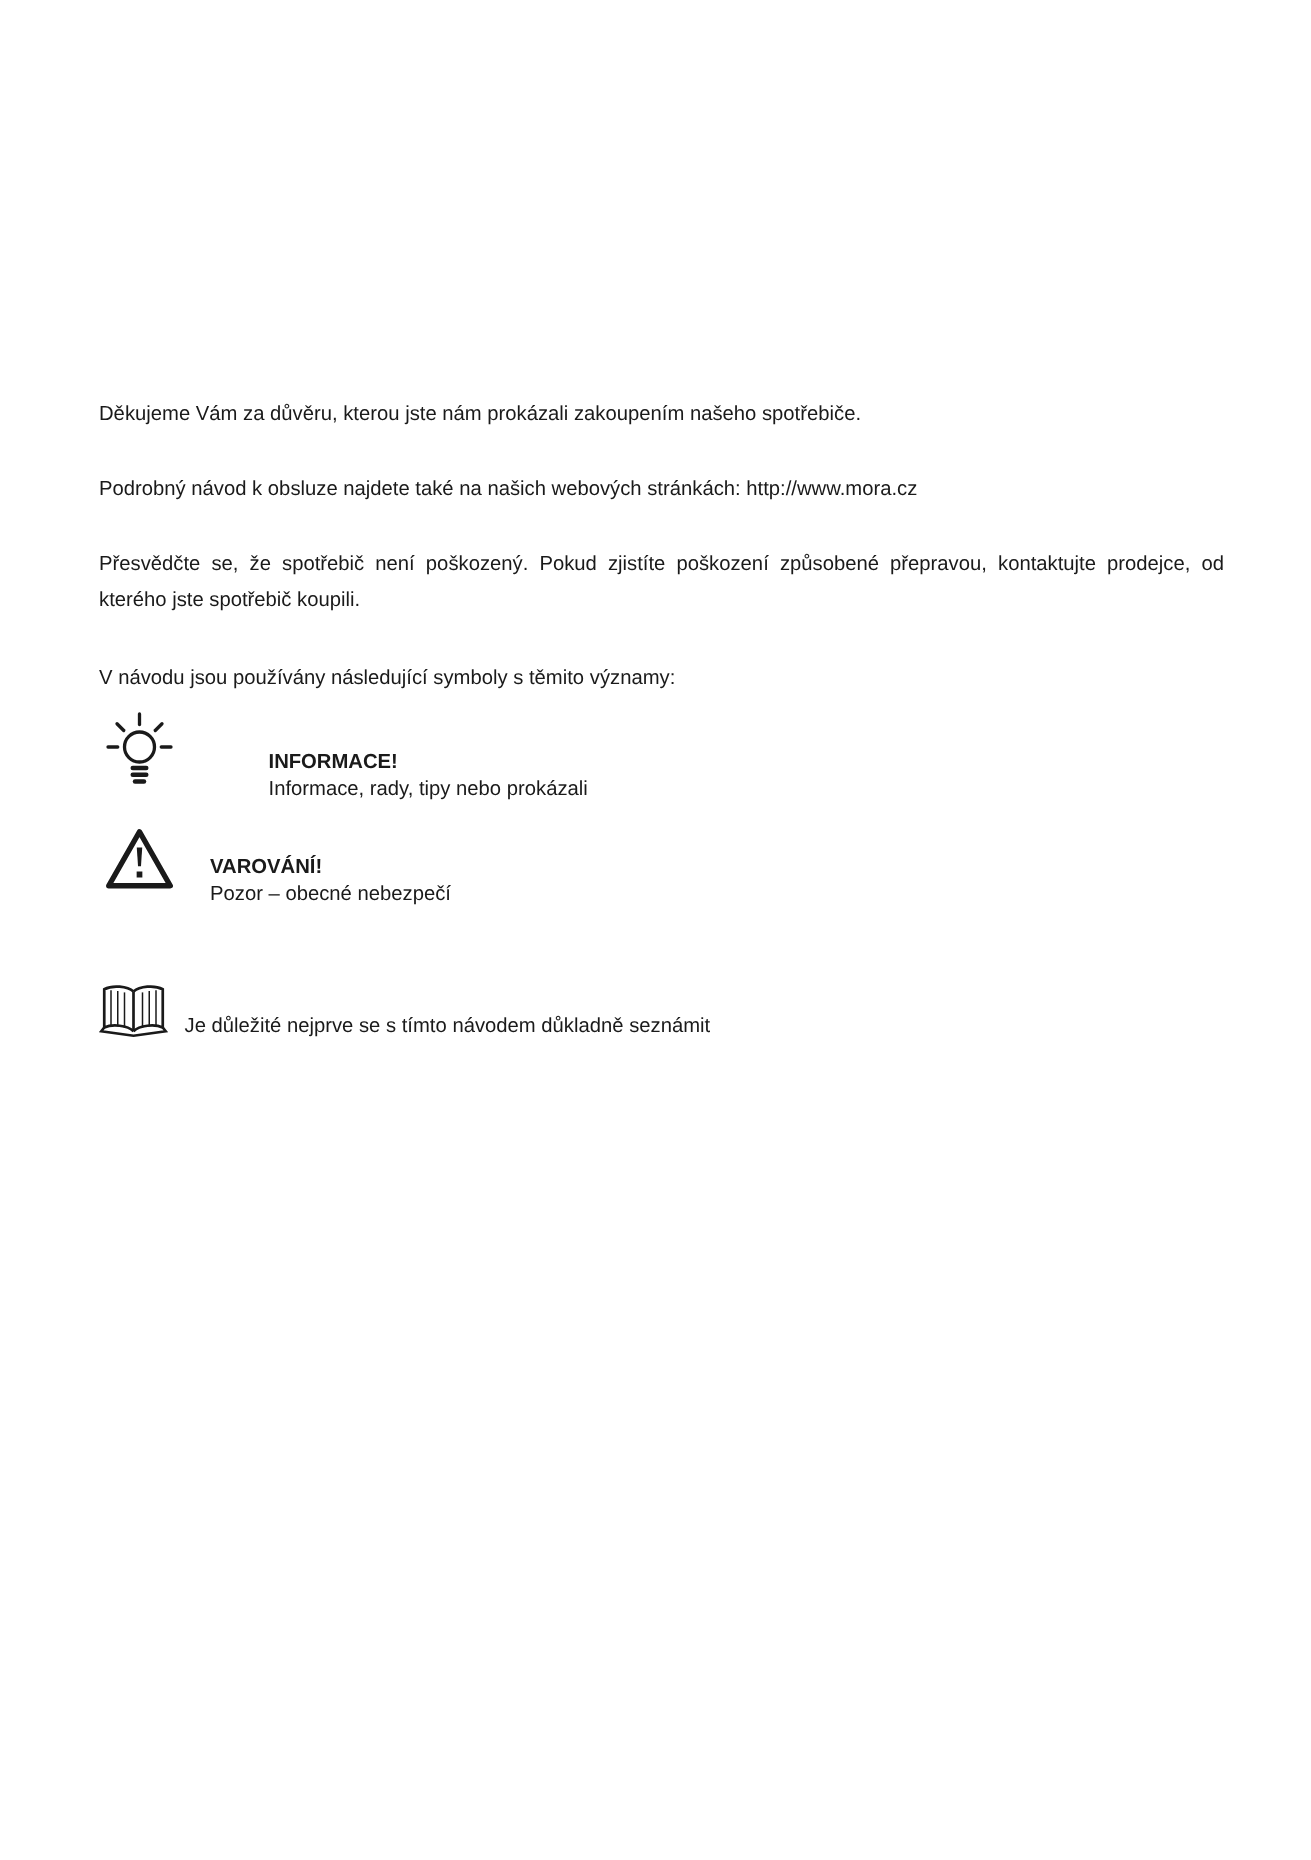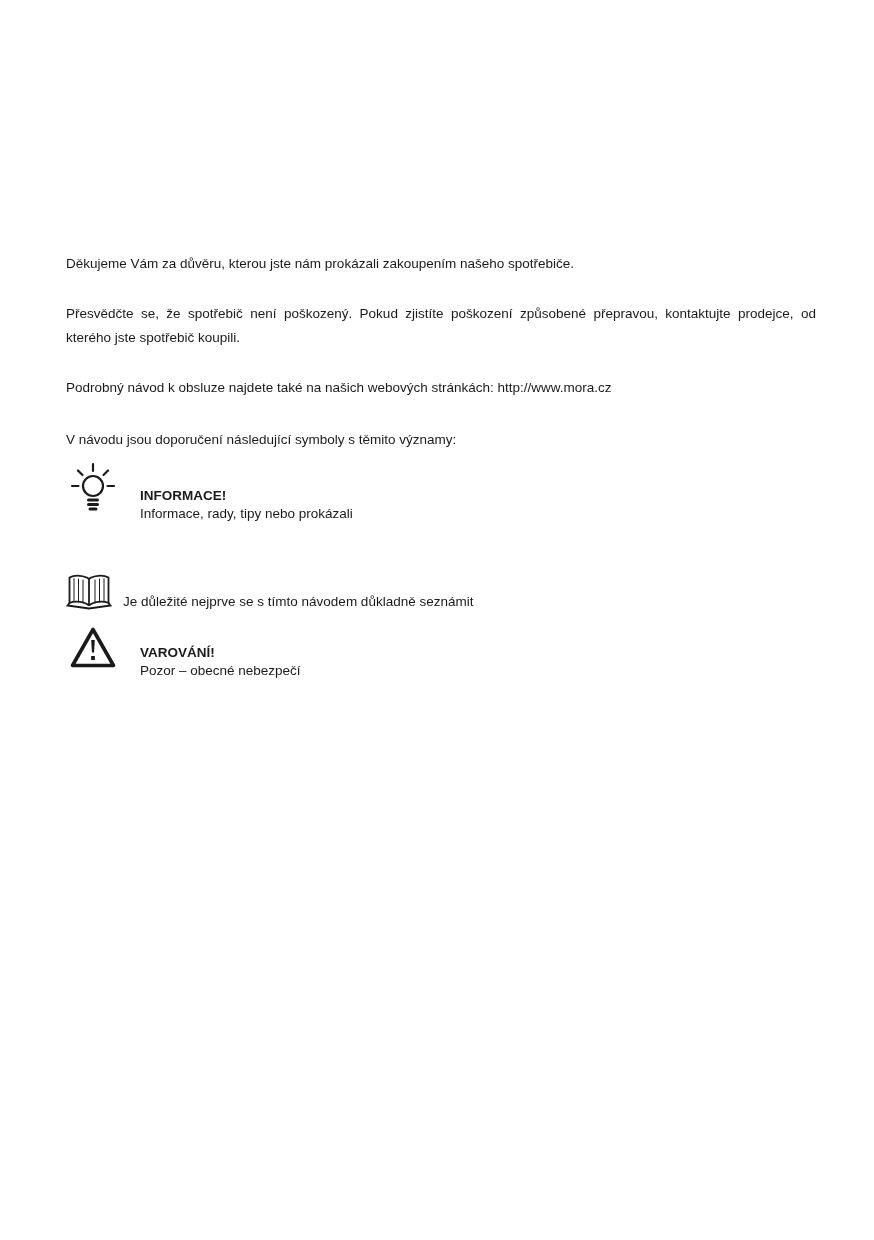--- a/index.html
+++ b/index.html
@@ -8,21 +8,21 @@
   body {
     font-family: "Liberation Sans", "DejaVu Sans", sans-serif;
     color: #1a1a1a;
     -webkit-font-smoothing: antialiased;
   }
   .page {
     position: relative;
     width: 874px;
     height: 1053px;
     background: #ffffff;
-    margin: 0 auto;
+    margin: 12px auto;
     overflow: hidden;
   }
   .content {
     position: absolute;
     left: 66px;
     right: 58px;
     top: 252px;
   }
   .para {
     font-size: 13.5px;
@@ -49,21 +49,21 @@
   }
   .symbol-row.row-info .icon-cell svg,
   .symbol-row.row-warning .icon-cell svg {
     margin-bottom: 13px;
     margin-left: 4px;
   }
   .symbol-row.row-book .icon-cell svg {
     margin-bottom: 2px;
     margin-left: 0;
   }
-  .row-info    { margin-top: 8px; }
+  .row-info    { margin-top: 8px; gap: 39px; }
   .row-warning { margin-top: 14px; }
   .row-book    { margin-top: 47px; }
   .symbol-text { padding-bottom: 2px; }
   .symbol-title {
     font-size: 13.5px;
     font-weight: bold;
     line-height: 18px;
   }
   .symbol-desc {
     font-size: 13.5px;
@@ -81,25 +81,25 @@
 </style>
 </head>
 <body>
 
 <div class="page">
   <div class="content">
 
     <p class="para">Děkujeme Vám za důvěru, kterou jste nám prokázali zakoupením našeho spotřebiče.</p>
 
 
+    <p class="para">Podrobný návod k obsluze najdete také na našich webových stránkách: http://www.mora.cz</p>
+
     <p class="para">Přesvědčte se, že spotřebič není poškozený.  Pokud zjistíte poškození způsobené přepravou, kontaktujte prodejce, od kterého jste spotřebič koupili.</p>
 
-    <p class="para">Podrobný návod k obsluze najdete také na našich webových stránkách: http://www.mora.cz</p>
-
-    <p class="para symbols-intro">V návodu jsou doporučení následující symboly s těmito významy:</p>
+    <p class="para symbols-intro">V návodu jsou používány následující symboly s těmito významy:</p>
 
     <div class="symbol-row row-info">
       <div class="icon-cell">
         <svg width="46" height="50" viewBox="0 0 46 50" aria-hidden="true">
           <g fill="none" stroke="#1a1a1a" stroke-width="2.2" stroke-linecap="round">
             <circle cx="23" cy="24" r="10"></circle>
             <line x1="23" y1="9" x2="23" y2="2"></line>
             <line x1="12.5" y1="13" x2="8" y2="8.5"></line>
             <line x1="33.5" y1="13" x2="38" y2="8.5"></line>
             <line x1="8.5" y1="24" x2="2" y2="24"></line>
@@ -108,20 +108,34 @@
           <g stroke="#1a1a1a" stroke-width="3" stroke-linecap="round">
             <line x1="18.5" y1="38" x2="27.5" y2="38"></line>
             <line x1="18.5" y1="42.5" x2="27.5" y2="42.5"></line>
             <line x1="20" y1="47" x2="26" y2="47"></line>
           </g>
         </svg>
       </div>
       <div class="symbol-text">
         <div class="symbol-title">INFORMACE!</div>
         <div class="symbol-desc">Informace, rady, tipy nebo prokázali</div>
+      </div>
+    </div>
+
+    <div class="symbol-row row-warning">
+      <div class="icon-cell">
+        <svg width="46" height="43" viewBox="0 0 46 43" aria-hidden="true">
+          <path d="M23 3.5 L43.5 39.5 L2.5 39.5 Z" fill="none" stroke="#1a1a1a" stroke-width="3.6" stroke-linejoin="round"></path>
+          <path d="M21.2 14 h3.6 l-0.8 12.5 h-2 Z" fill="#1a1a1a"></path>
+          <rect x="21.1" y="30" width="3.8" height="4" fill="#1a1a1a"></rect>
+        </svg>
+      </div>
+      <div class="symbol-text">
+        <div class="symbol-title">VAROVÁNÍ!</div>
+        <div class="symbol-desc">Pozor – obecné nebezpečí</div>
       </div>
     </div>
 
     <div class="symbol-row row-book">
       <div class="icon-cell">
         <svg width="46" height="38" viewBox="0 0 46 38" aria-hidden="true">
           <g fill="none" stroke="#1a1a1a" stroke-width="1.8">
             <path d="M23 7 C19 3.5, 9 2.5, 3.5 5.5 L3.5 31 C9 28.5, 19 29.5, 23 33.5"></path>
             <path d="M23 7 C27 3.5, 37 2.5, 42.5 5.5 L42.5 31 C37 28.5, 27 29.5, 23 33.5"></path>
             <line x1="23" y1="7" x2="23" y2="33.5"></line>
@@ -135,30 +149,16 @@
             <line x1="33.5" y1="6.6" x2="33.5" y2="30.2"></line>
             <line x1="38" y1="6.2" x2="38" y2="29.5"></line>
           </g>
         </svg>
       </div>
       <div class="symbol-text">
         <div class="symbol-desc">Je důležité nejprve se s tímto návodem důkladně seznámit</div>
       </div>
     </div>
 
-    <div class="symbol-row row-warning">
-      <div class="icon-cell">
-        <svg width="46" height="43" viewBox="0 0 46 43" aria-hidden="true">
-          <path d="M23 3.5 L43.5 39.5 L2.5 39.5 Z" fill="none" stroke="#1a1a1a" stroke-width="3.6" stroke-linejoin="round"></path>
-          <path d="M21.2 14 h3.6 l-0.8 12.5 h-2 Z" fill="#1a1a1a"></path>
-          <rect x="21.1" y="30" width="3.8" height="4" fill="#1a1a1a"></rect>
-        </svg>
-      </div>
-      <div class="symbol-text">
-        <div class="symbol-title">VAROVÁNÍ!</div>
-        <div class="symbol-desc">Pozor – obecné nebezpečí</div>
-      </div>
-    </div>
-
   </div>
 
   <div class="page-number">1</div>
 </div>
 
 </body></html>

